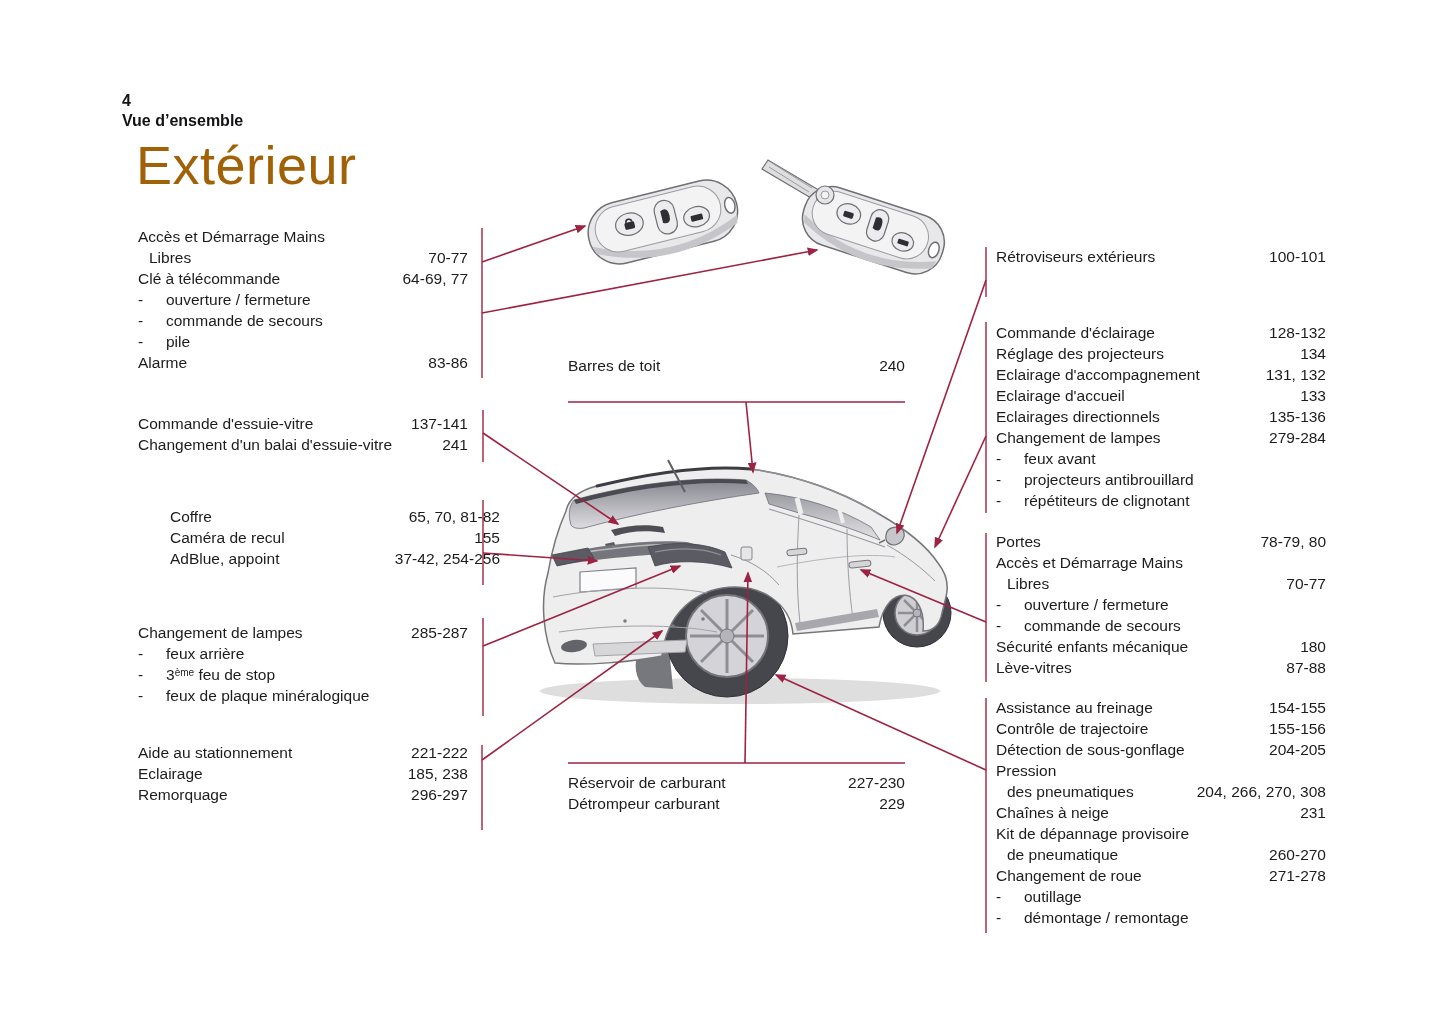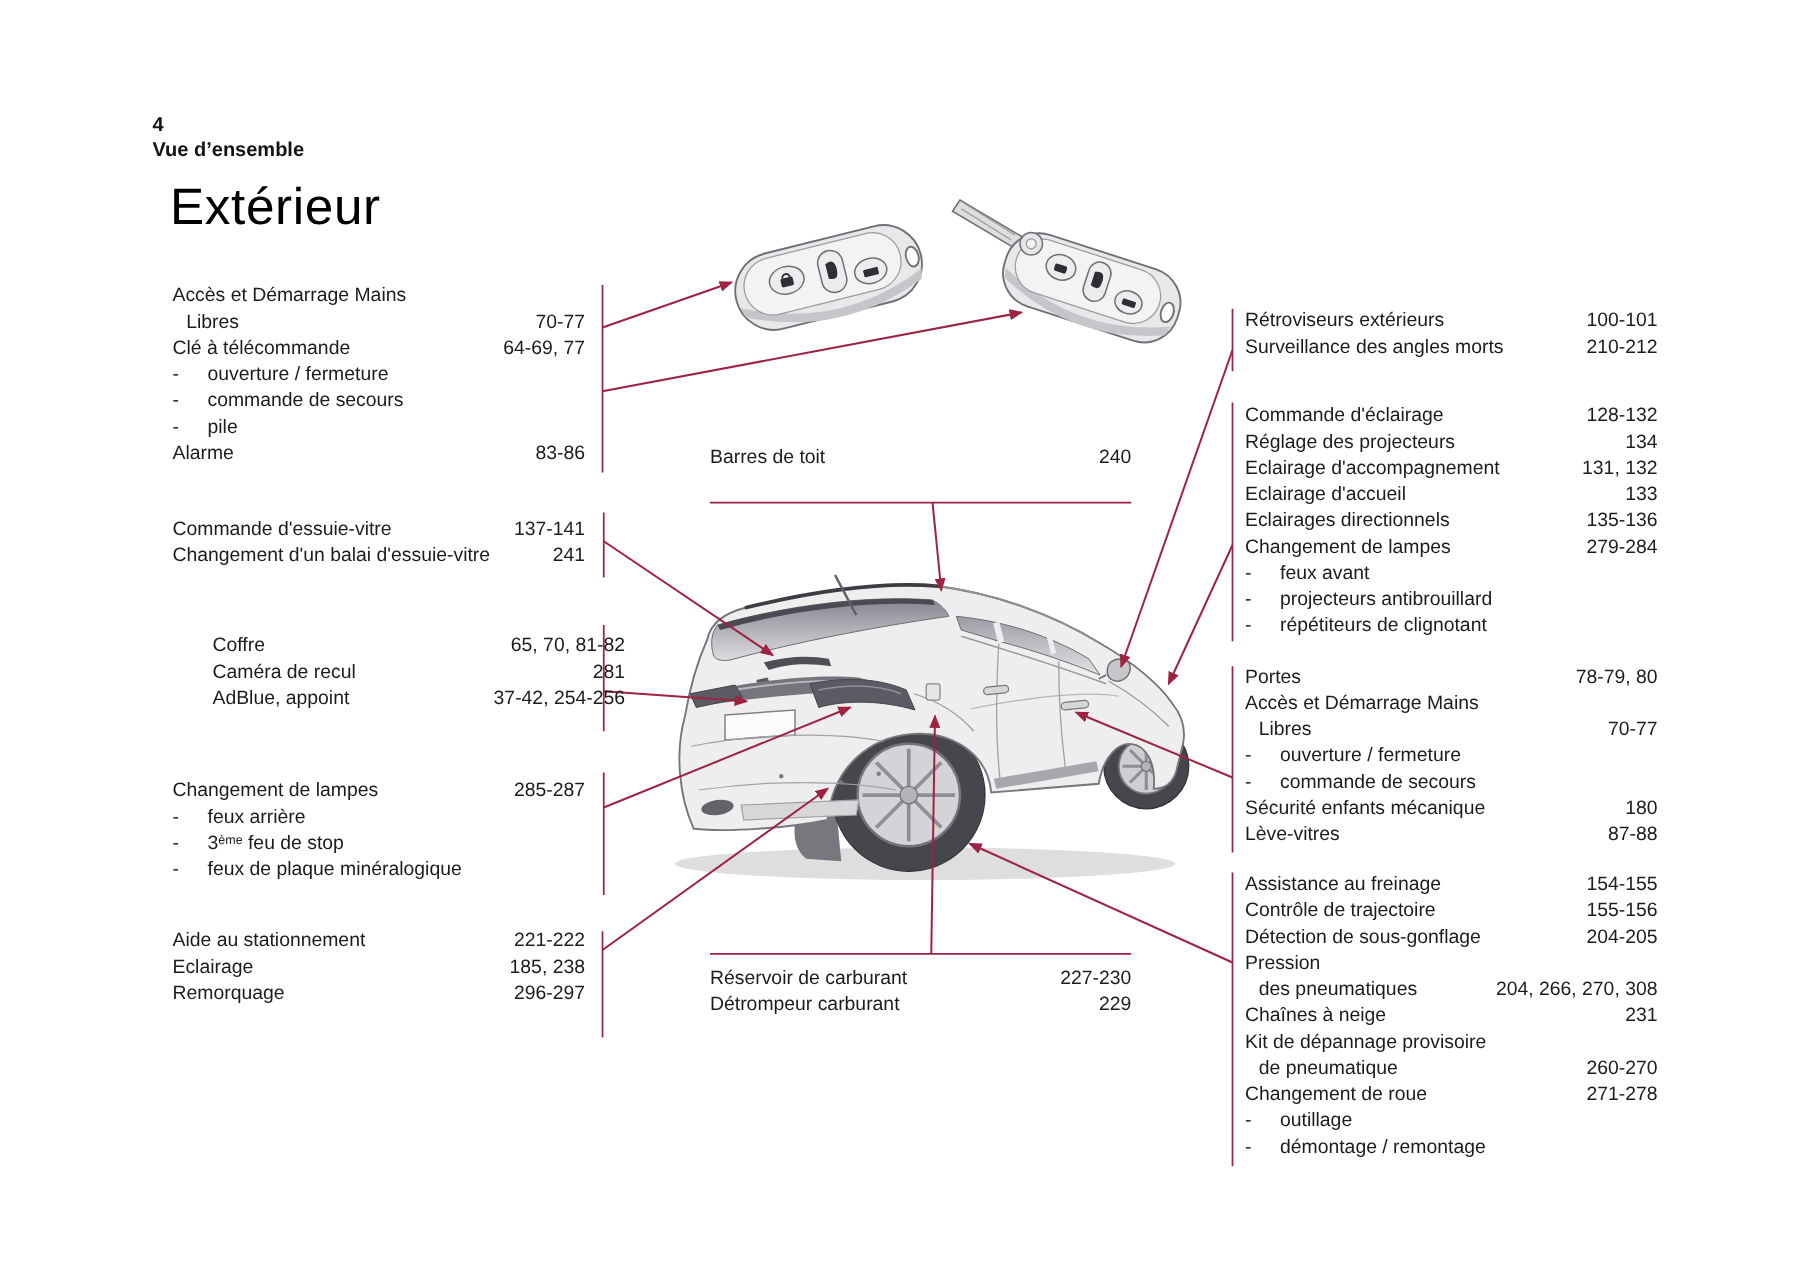--- a/index.html
+++ b/index.html
@@ -5,21 +5,21 @@
   html,body{margin:0;padding:0;}
   body{
     width:1445px;height:1025px;position:relative;overflow:hidden;
     background:#ffffff;color:#1c1c1e;
     font-family:"Liberation Sans", sans-serif;
   }
   #stage{position:absolute;inset:0;}
   .hdr{position:absolute;font-size:16px;color:#131316;white-space:nowrap;}
   #page-num{left:122px;top:92px;font-weight:bold;}
   #section-label{left:122px;top:112px;font-weight:bold;}
-  #page-title{position:absolute;left:136px;top:141px;font-size:41px;line-height:48px;color:#000000;letter-spacing:0.5px;}
+  #page-title{position:absolute;left:136px;top:141px;font-size:54px;line-height:48px;color:#a16207;letter-spacing:0.5px;}
   .block{position:absolute;width:330px;z-index:6;}
   .row{display:flex;align-items:flex-start;font-size:15.5px;line-height:21px;white-space:nowrap;}
   .row .dash{flex:0 0 28px;width:28px;display:none;}
   .row.sub .dash{display:inline-block;}
   .row.cont .lbl{padding-left:11px;}
   .row .pg{margin-left:auto;padding-left:8px;}
   .row sup{font-size:10px;vertical-align:4px;line-height:0;}
   #connector-layer{position:absolute;left:0;top:0;z-index:5;pointer-events:none;}
   #car-illustration{position:absolute;left:535px;top:435px;z-index:2;}
   #key1-illustration{position:absolute;left:575px;top:160px;z-index:2;}
@@ -261,21 +261,21 @@
     </div>
     <div class="block" style="left: 138px; top: 506px; width: 330px; margin-left: 32px;">
       <div class="row">
 
       <span class="lbl">Coffre</span>
       <span class="pg">65, 70, 81-82</span>
     </div>
       <div class="row">
 
       <span class="lbl">Caméra de recul</span>
-      <span class="pg">281</span>
+      <span class="pg">155</span>
     </div>
       <div class="row">
 
       <span class="lbl">AdBlue, appoint</span>
       <span class="pg">37-42, 254-256</span>
     </div>
     </div>
     <div class="block" style="left: 138px; top: 622px; width: 330px;">
       <div class="row">
 
@@ -333,25 +333,20 @@
       <span class="lbl">Détrompeur carburant</span>
       <span class="pg">229</span>
     </div>
     </div>
     <div class="block" style="left: 996px; top: 246px; width: 330px;">
       <div class="row">
 
       <span class="lbl">Rétroviseurs extérieurs</span>
       <span class="pg">100-101</span>
     </div>
-      <div class="row">
-
-      <span class="lbl">Surveillance des angles morts</span>
-      <span class="pg">210-212</span>
-    </div>
     </div>
     <div class="block" style="left: 996px; top: 322px; width: 330px;">
       <div class="row">
 
       <span class="lbl">Commande d'éclairage</span>
       <span class="pg">128-132</span>
     </div>
       <div class="row">
 
       <span class="lbl">Réglage des projecteurs</span>

